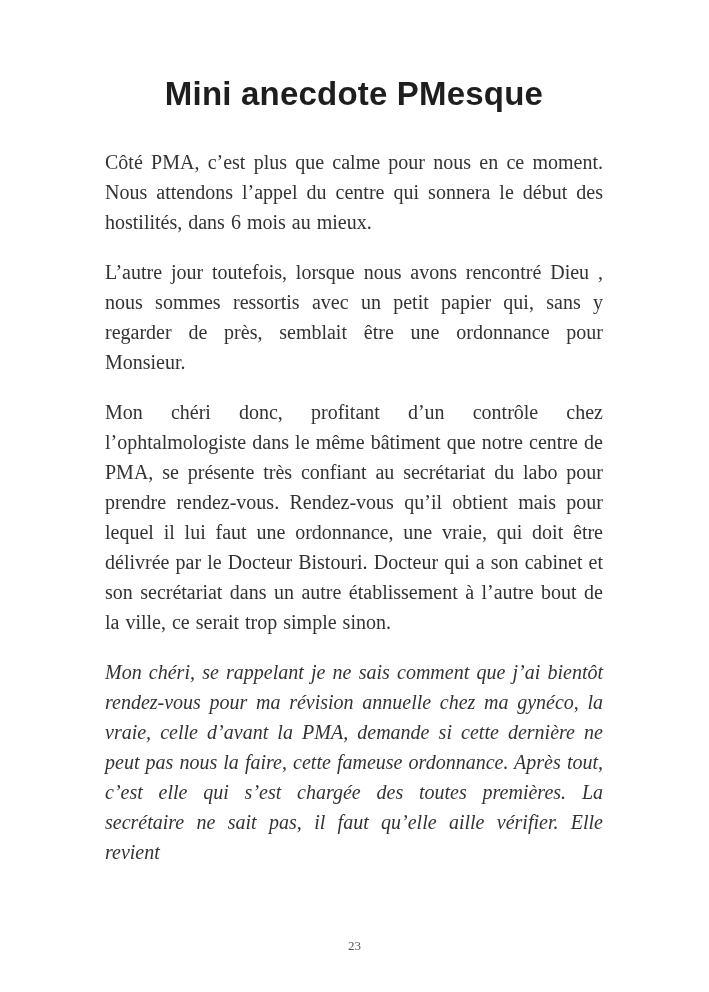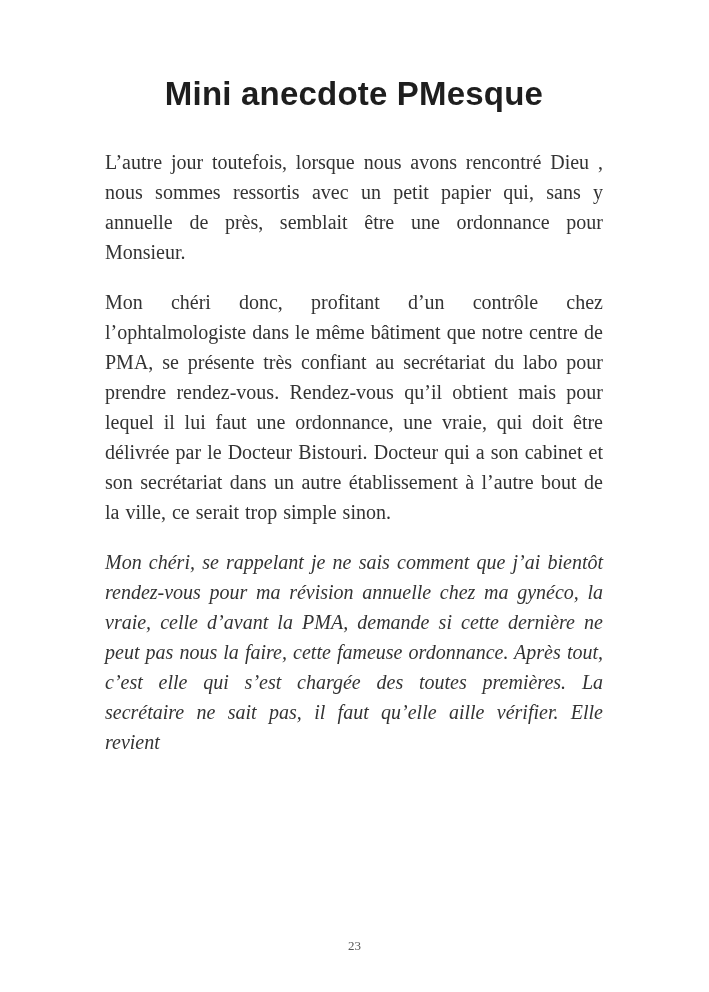--- a/index.html
+++ b/index.html
@@ -62,19 +62,20 @@
     color: var(--pagenum-color);
   }
 </style>
 </head>
 <body>
 
 <div class="page">
   <div class="content">
     <h1 class="title">Mini anecdote PMesque</h1>
     <div class="body-text">
-      <p>L’autre jour toutefois, lorsque nous avons rencontré Dieu , nous sommes ressortis avec un petit papier qui, sans y annuelle de près, semblait être une ordonnance pour Monsieur.</p>
+      <p>Côté PMA, c’est plus que calme pour nous en ce moment. Nous attendons l’appel du centre qui sonnera le début des hostilités, dans 6 mois au mieux.</p>
+      <p>L’autre jour toutefois, lorsque nous avons rencontré Dieu , nous sommes ressortis avec un petit papier qui, sans y regarder de près, semblait être une ordonnance pour Monsieur.</p>
       <p>Mon chéri donc, profitant d’un contrôle chez l’ophtalmologiste dans le même bâtiment que notre centre de PMA, se présente très confiant au secrétariat du labo pour prendre rendez-vous. Rendez-vous qu’il obtient mais pour lequel il lui faut une ordonnance, une vraie, qui doit être délivrée par le Docteur Bistouri. Docteur qui a son cabinet et son secrétariat dans un autre établissement à l’autre bout de la ville, ce serait trop simple sinon.</p>
       <p class="continued">Mon chéri, se rappelant je ne sais comment que j’ai bientôt rendez-vous pour ma révision annuelle chez ma gynéco, la vraie, celle d’avant la PMA, demande si cette dernière ne peut pas nous la faire, cette fameuse ordonnance. Après tout, c’est elle qui s’est chargée des toutes premières. La secrétaire ne sait pas, il faut qu’elle aille vérifier. Elle revient</p>
     </div>
   </div>
   <div class="page-number">23</div>
 </div>
 
 </body></html>

